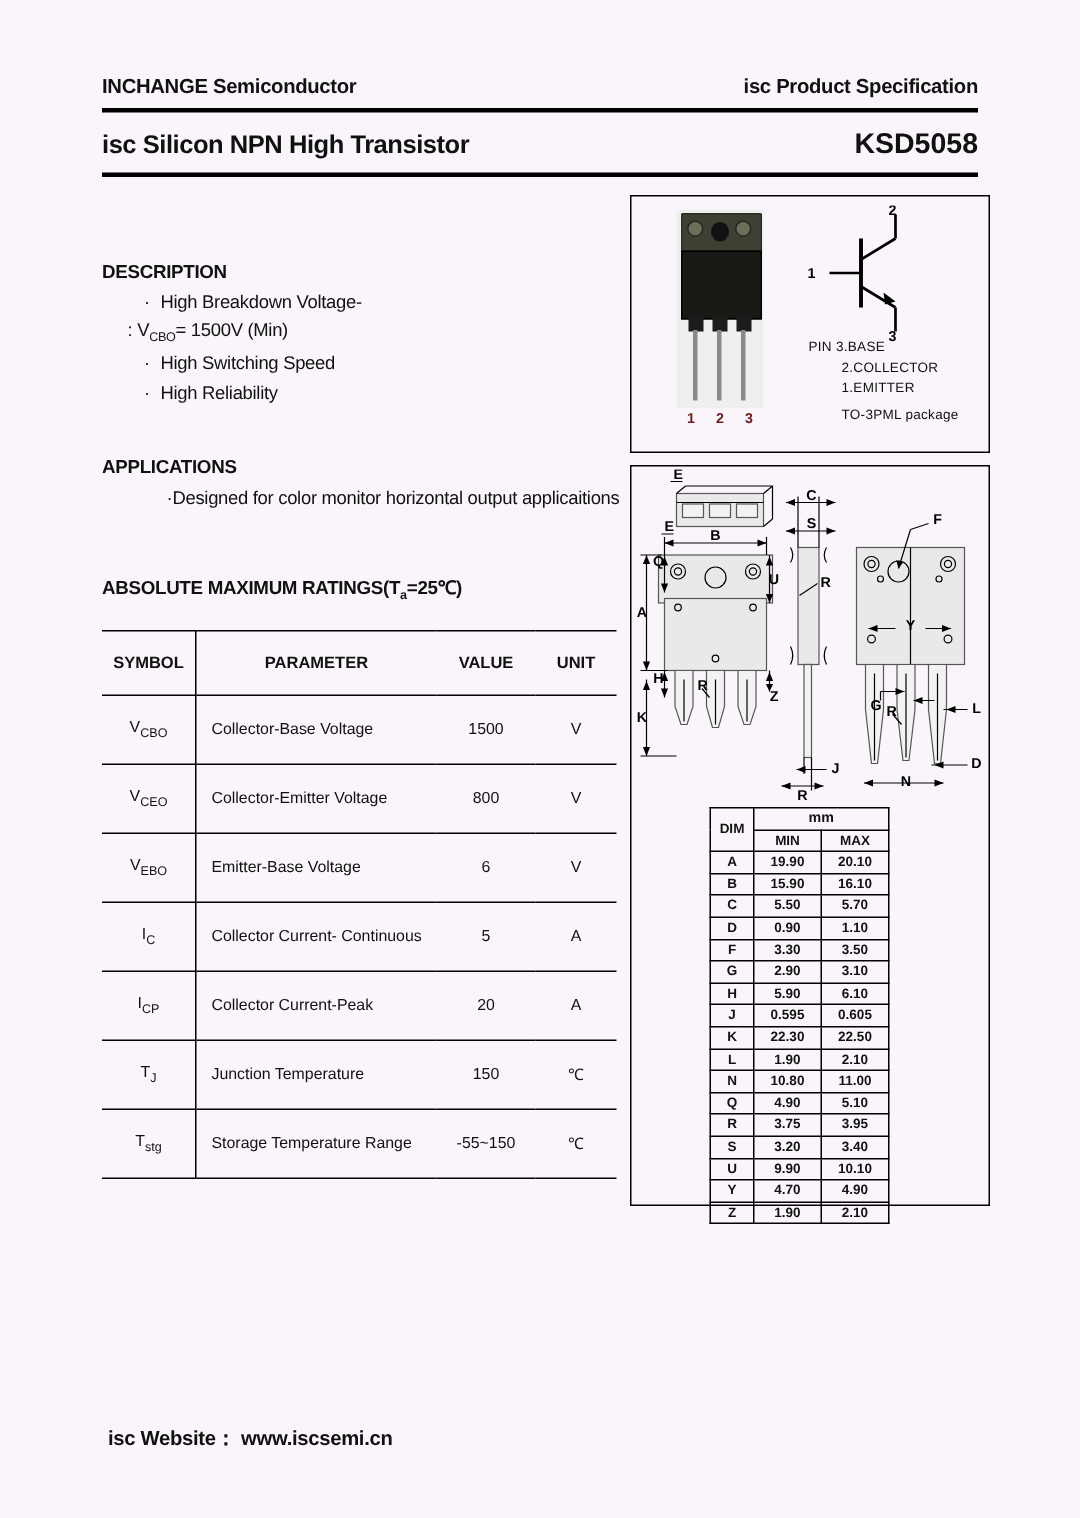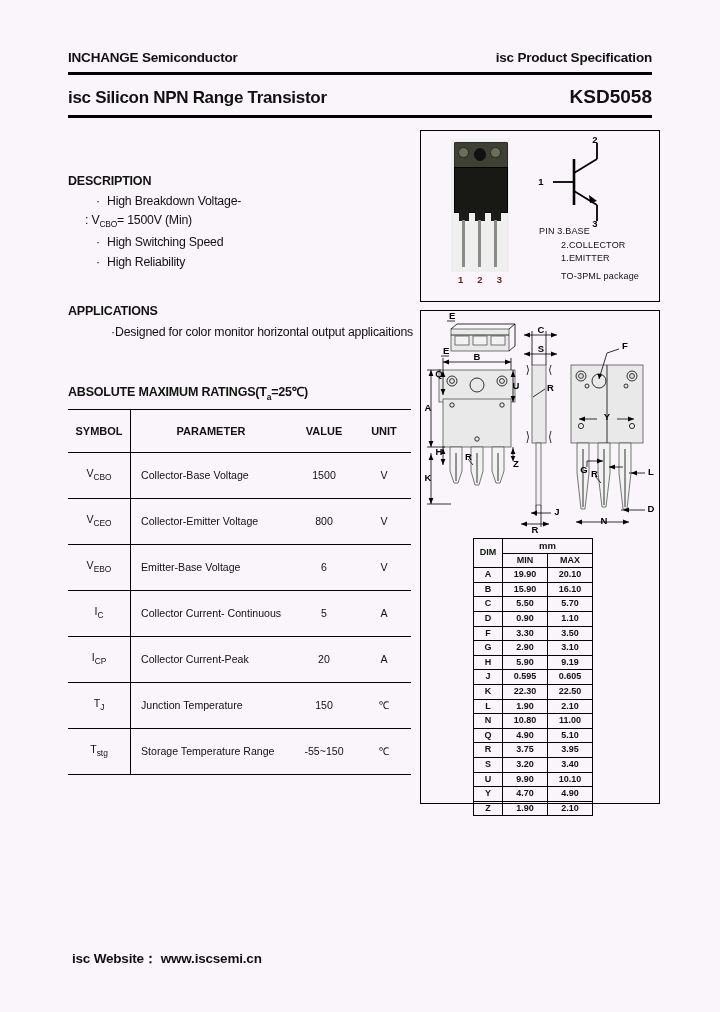--- a/index.html
+++ b/index.html
@@ -30,21 +30,21 @@
   .bullets li{font-size:12.3px;margin-top:6px;white-space:nowrap;letter-spacing:-0.2px;margin-left:28px;}
   .bullets li .dot{display:inline-block;width:11px;}
   .sub-line{font-size:12.3px;margin-top:5px;padding-left:17px;letter-spacing:-0.2px;}
   sub{font-size:8.4px;}
 
   #applications-section{position:absolute;left:68px;top:304px;width:345px;}
   #applications-section .bullets li{margin-top:7px;font-size:12.3px;text-align:right;}
 
   
   #ratings-section{position:absolute;left:68px;top:383px;width:342px;}
-  .tbl-caption{font-size:12.5px;font-weight:bold;letter-spacing:-0.2px;margin-bottom:7px;}
+  .tbl-caption{font-size:12.5px;font-weight:bold;letter-spacing:-0.2px;margin-bottom:18px;}
   table.ratings{border-collapse:collapse;width:342px;table-layout:fixed;}
   table.ratings th,table.ratings td{
     border-top:1.6px solid #000;border-bottom:1.6px solid #000;
     font-size:10.6px;font-weight:normal;padding:0;margin-top:10px;
   }
   table.ratings th{font-weight:bold;font-size:11px;height:42px;vertical-align:middle;}
   table.ratings td{height:45px;vertical-align:middle;}
   .c-sym{width:62px;text-align:center;border-right:1.6px solid #000;}
   .c-par{width:160px;text-align:left;padding-left:10px !important;}
   .c-val{width:66px;text-align:center;}
@@ -96,21 +96,21 @@
 <body>
 
 <div class="page">
 
   <div class="hdr-row">
     <div class="hdr-left">INCHANGE Semiconductor</div>
     <div class="hdr-right">isc Product Specification</div>
   </div>
   <div class="rule1"></div>
   <div class="title-row">
-    <div class="title-left">isc Silicon NPN Range Transistor</div>
+    <div class="title-left">isc Silicon NPN High Transistor</div>
     <div class="title-right">KSD5058</div>
   </div>
   <div class="rule2"></div>
 
   <div id="description-section">
     <div class="sec-title">DESCRIPTION</div>
     <ul class="bullets">
       <li><span class="dot">·</span><span>High Breakdown Voltage-</span></li>
     </ul>
     <div class="sub-line">
@@ -436,21 +436,21 @@
               <td class="num">3.50</td>
             </tr>
             <tr>
               <td class="dimcol">G</td>
               <td class="num">2.90</td>
               <td class="num">3.10</td>
             </tr>
             <tr>
               <td class="dimcol">H</td>
               <td class="num">5.90</td>
-              <td class="num">9.19</td>
+              <td class="num">6.10</td>
             </tr>
             <tr>
               <td class="dimcol">J</td>
               <td class="num">0.595</td>
               <td class="num">0.605</td>
             </tr>
             <tr>
               <td class="dimcol">K</td>
               <td class="num">22.30</td>
               <td class="num">22.50</td>

